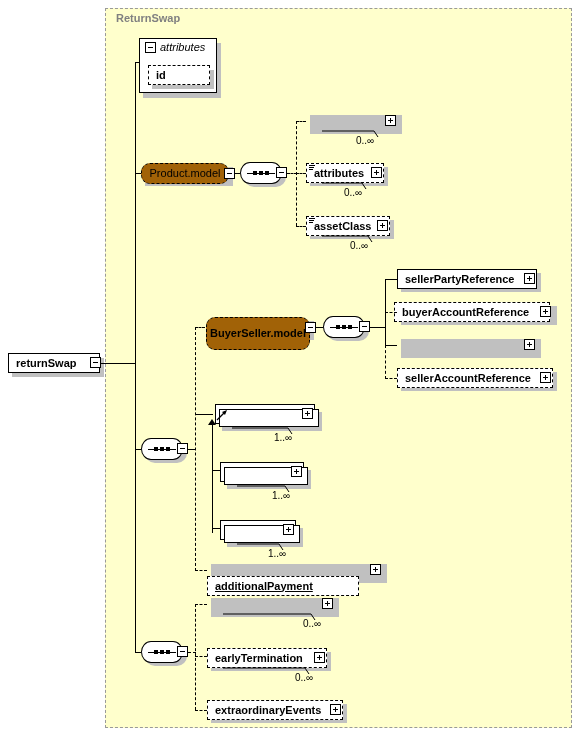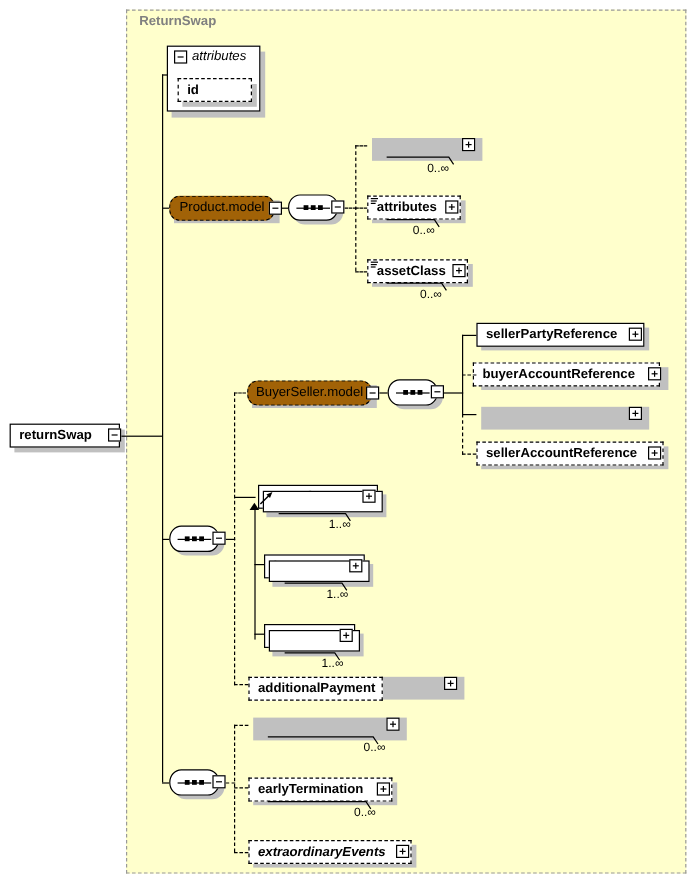--- a/index.html
+++ b/index.html
@@ -268,21 +268,21 @@
     <span class="d d2"></span>
     <span class="d d3"></span>
   </div>
   <div class="expander" style="left:177px;top:443px;"></div>
 
   <div class="ln h" style="left:188px;top:449px;width:8px;"></div>
   <div class="ln v dash" style="left:195px;top:327px;height:244px;"></div>
 
   <div class="ln h dash" style="left:195px;top:327px;width:10px;"></div>
   <div class="shadow" style="left:210px;top:321px;width:104px;height:19px;"></div>
-  <div class="model dashed" style="left:206px;top:317px;width:104px;height:21px;">
+  <div class="model dashed" style="left:206px;top:317px;width:104px;height:33px;font-weight:bold;">
     <span class="label">BuyerSeller.model</span>
   </div>
   <div class="expander" style="left:305px;top:322px;"></div>
   <div class="ln h" style="left:316px;top:327px;width:7px;"></div>
 
   <div class="shadow" style="left:327px;top:321px;width:42px;height:20px;border-radius:10px;"></div>
   <div class="seq" style="left:323px;top:316px;">
     <span class="bar"></span>
     <span class="d d1"></span>
     <span class="d d2"></span>
@@ -378,38 +378,38 @@
   </div>
   <div class="expander" style="left:177px;top:646px;"></div>
 
   <div class="ln h dash" style="left:188px;top:652px;width:8px;"></div>
   <div class="ln v dash" style="left:195px;top:604px;height:106px;"></div>
   <div class="ln h dash" style="left:195px;top:604px;width:12px;"></div>
   <div class="ln h dash" style="left:195px;top:656px;width:12px;"></div>
   <div class="ln h dash" style="left:195px;top:710px;width:12px;"></div>
 
   <div class="shadow" style="left:211px;top:598px;width:128px;height:19px;"></div>
-  <div class="node dashed" style="left:207px;top:564px;width:112px;height:20px;">
+  <div class="node dashed" style="left:207px;top:576px;width:152px;height:20px;text-decoration:underline;">
     <span class="label">additionalPayment</span>
   </div>
   <div class="expander plus" style="left:322px;top:598px;"></div>
   <svg class="hook" style="left:223px;top:613px;width:96px;height:8px;" viewBox="0 0 96 8">
     <polyline points="0,1 88,1 92,7" fill="none" stroke="#000" stroke-width="1"></polyline>
   </svg>
   <div class="card" style="left:303px;top:618px;">0..∞</div>
 
   <div class="shadow" style="left:211px;top:652px;width:120px;height:19px;"></div>
   <div class="node dashed" style="left:207px;top:648px;width:120px;height:20px;">
     <span class="label">earlyTermination</span>
   </div>
   <div class="expander plus" style="left:314px;top:652px;"></div>
   <svg class="hook" style="left:223px;top:667px;width:90px;height:8px;" viewBox="0 0 90 8">
     <polyline points="0,1 82,1 86,7" fill="none" stroke="#000" stroke-width="1"></polyline>
   </svg>
   <div class="card" style="left:295px;top:672px;">0..∞</div>
 
   <div class="shadow" style="left:211px;top:704px;width:136px;height:19px;"></div>
-  <div class="node dashed" style="left:207px;top:700px;width:136px;height:20px;font-style:italic;">
+  <div class="node dashed" style="left:207px;top:700px;width:136px;height:20px;">
     <span class="label">extraordinaryEvents</span>
   </div>
   <div class="expander plus" style="left:330px;top:704px;"></div>
 
 </div>
 
 </body></html>

